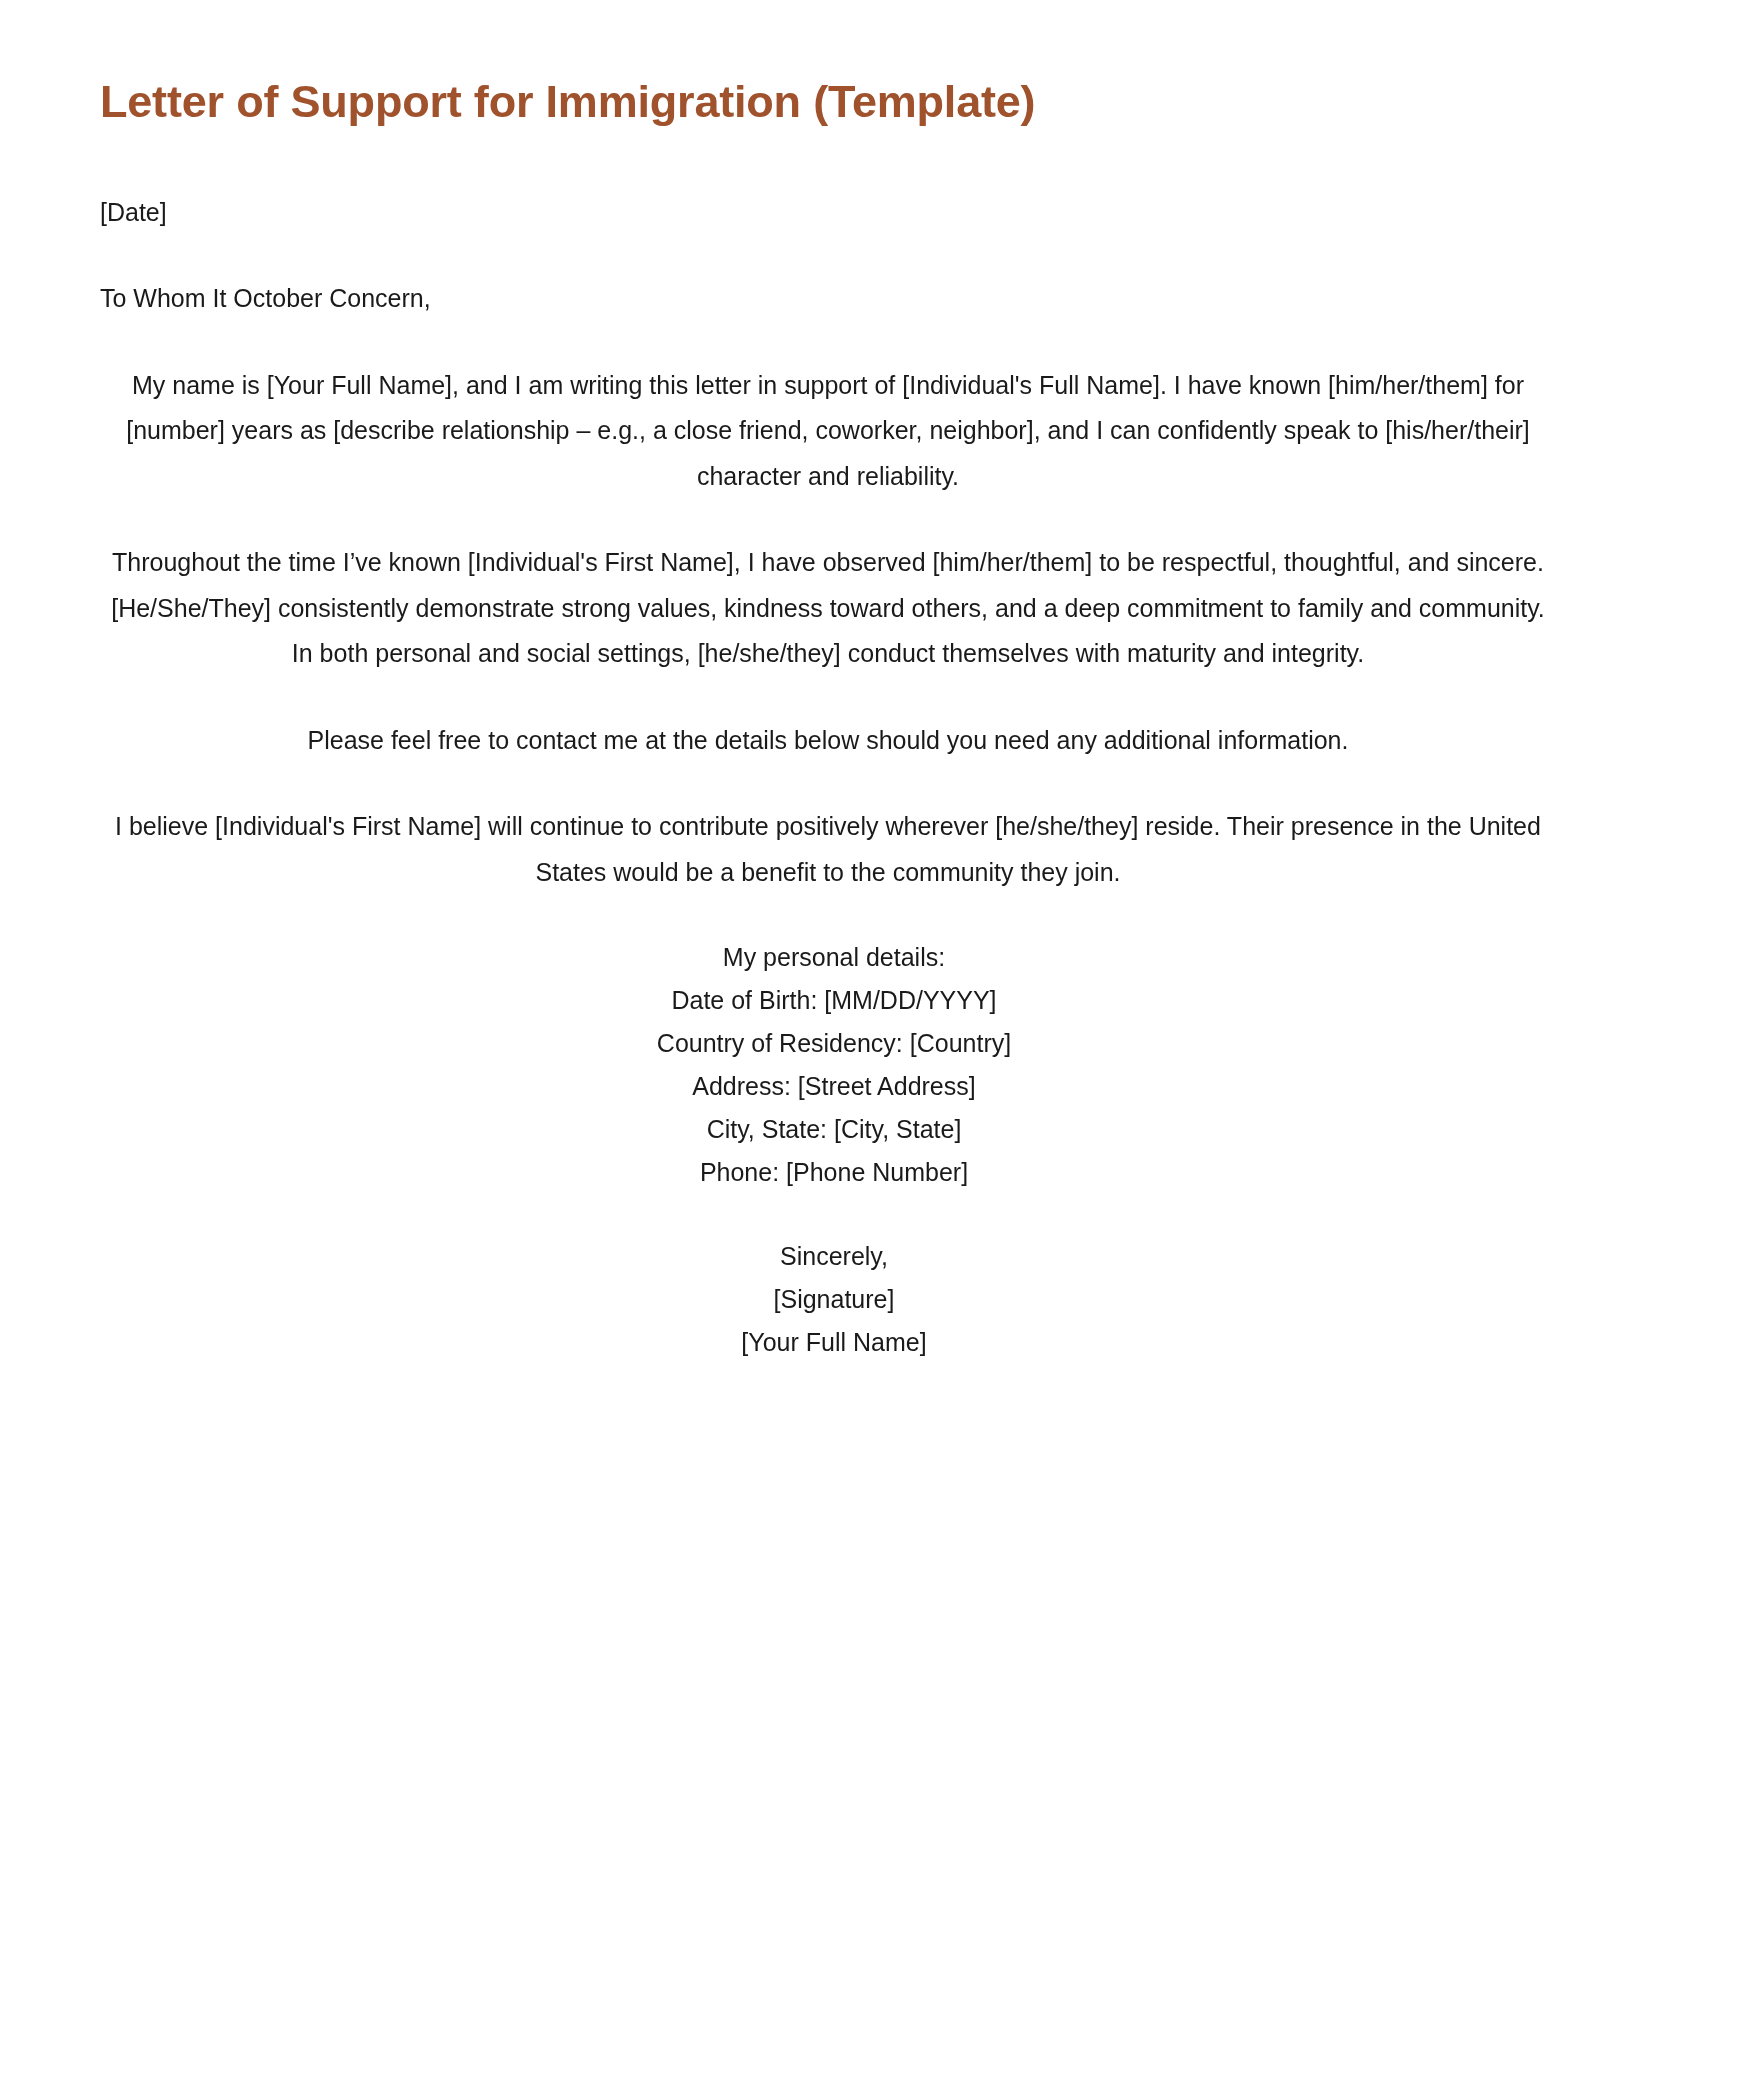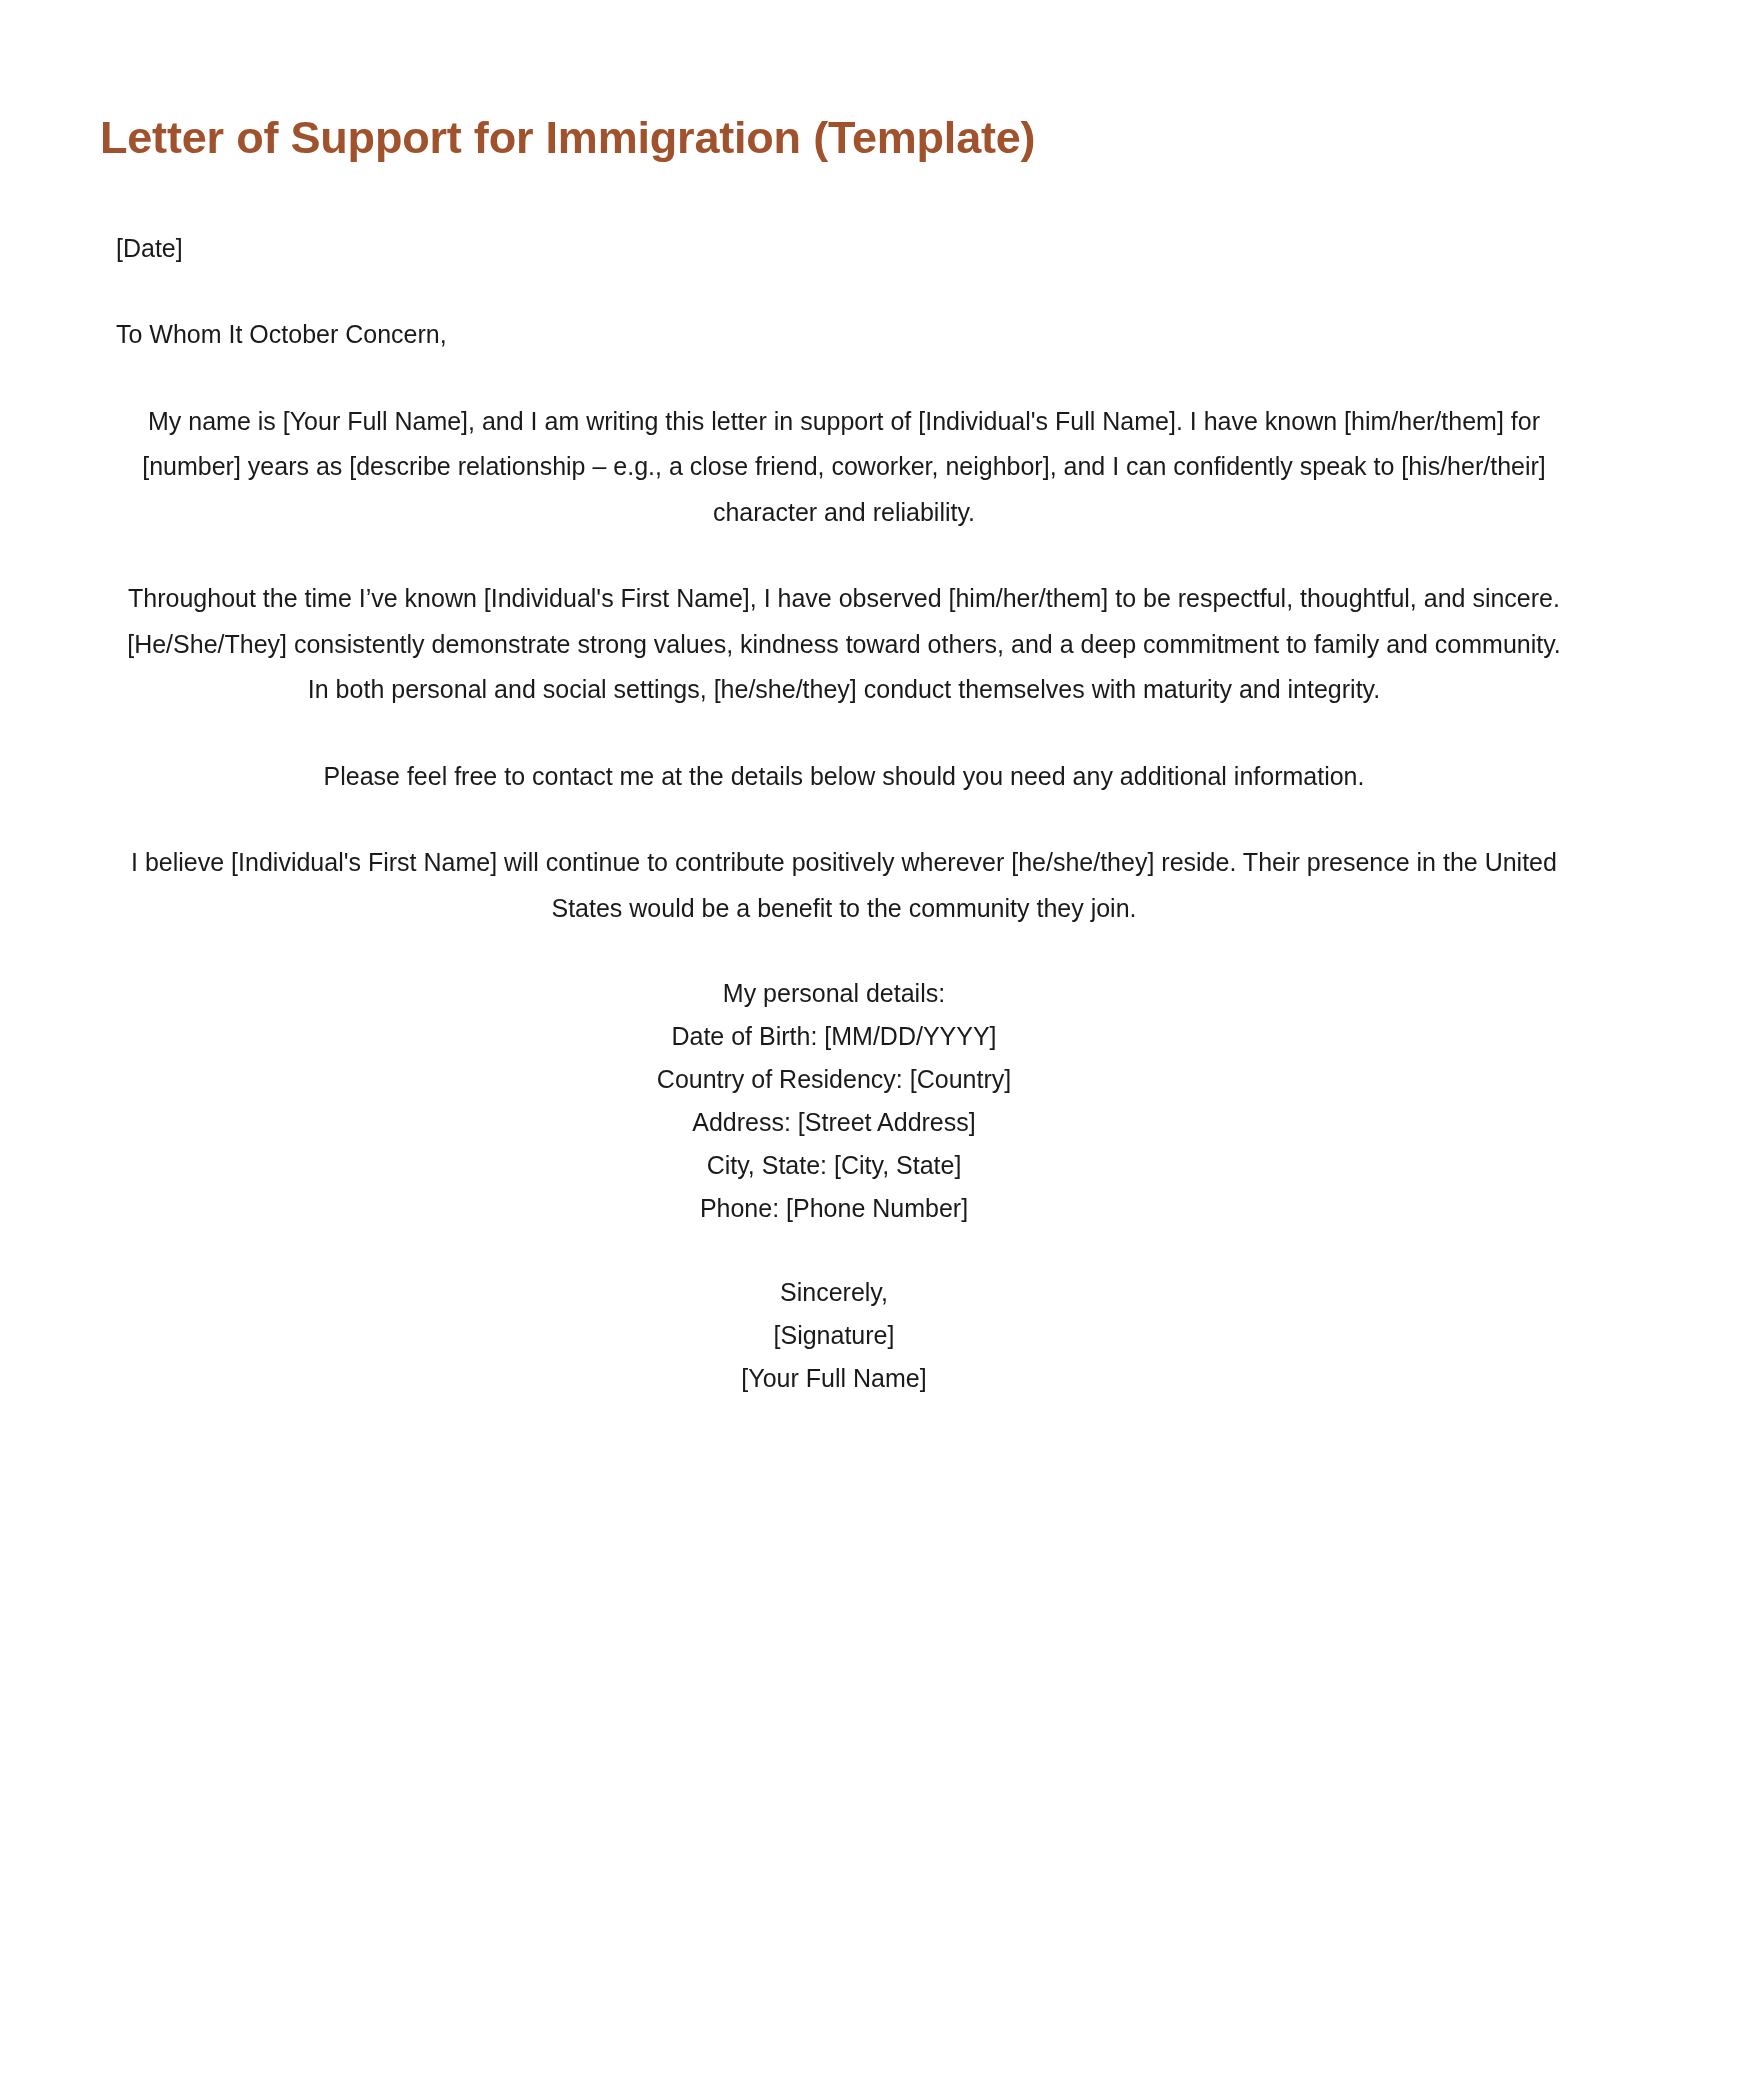--- a/index.html
+++ b/index.html
@@ -33,29 +33,29 @@
     width: 1468px;
   }
 
   .doc-title {
     font-size: 45px;
     font-weight: bold;
     color: #A0522D;
     letter-spacing: -0.2px;
     line-height: 1.15;
     margin: 0;
-    padding-top: 112px;
+    padding-top: 76px;
   }
 
   .block {
     font-size: 25px;
     line-height: 1.82;
     font-weight: normal;
     color: #1a1a1a;
-    margin: 16px;
+    margin: 0;
     text-align: left;
   }
 
   
   .sp-date        { margin-top: 62px; }
   .sp-salutation  { margin-top: 41px; }
   .sp-para        { margin-top: 41px; text-align: center; }
 
   .para {
     width: 1456px;

